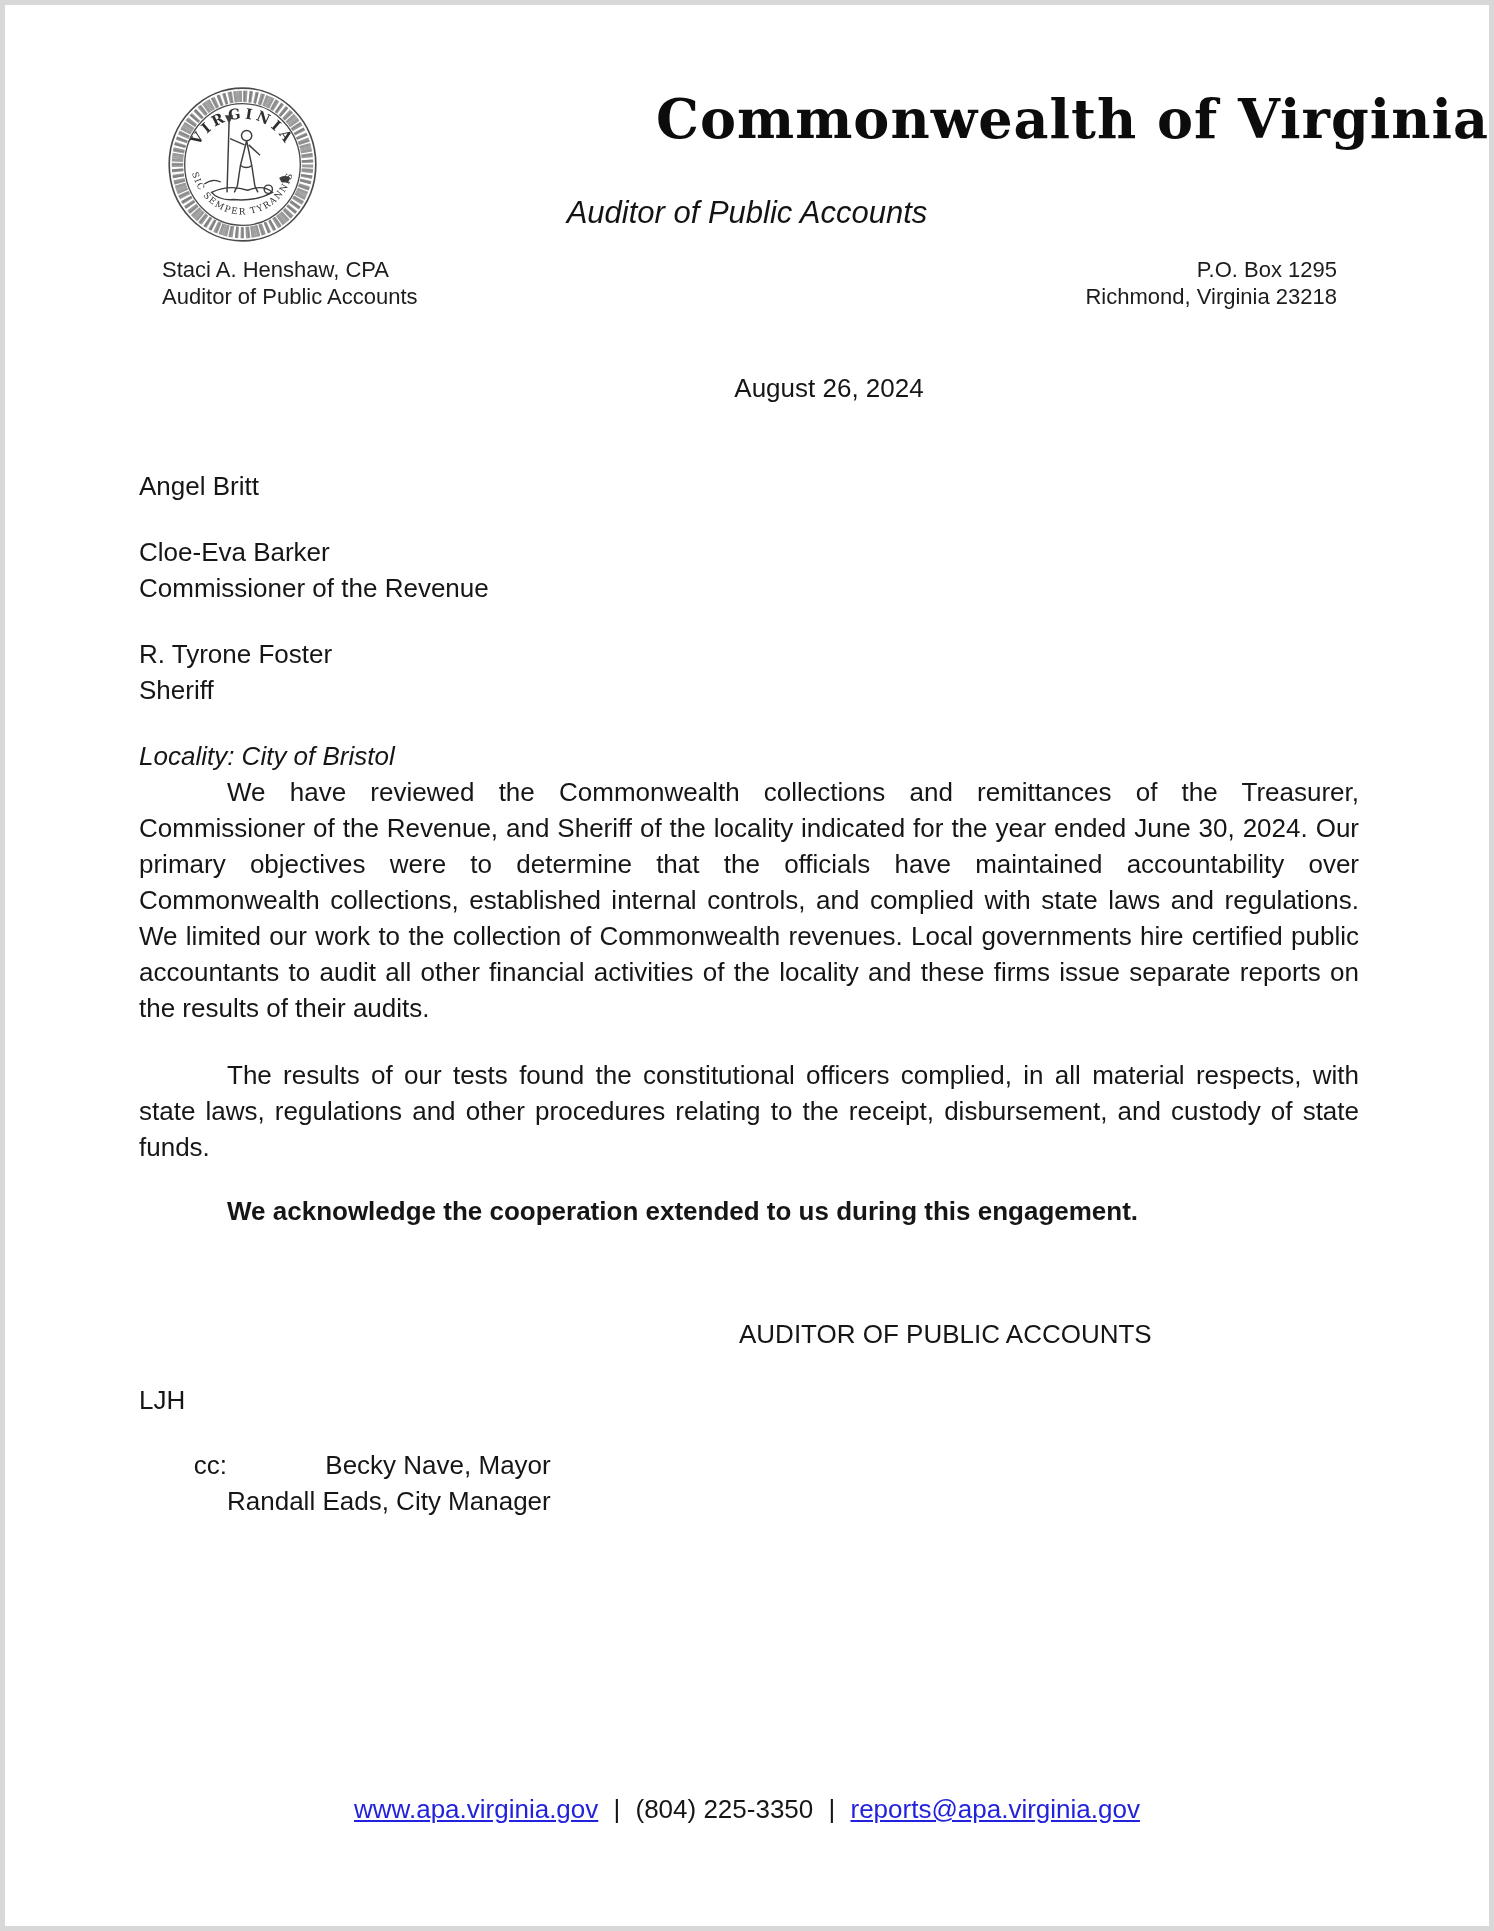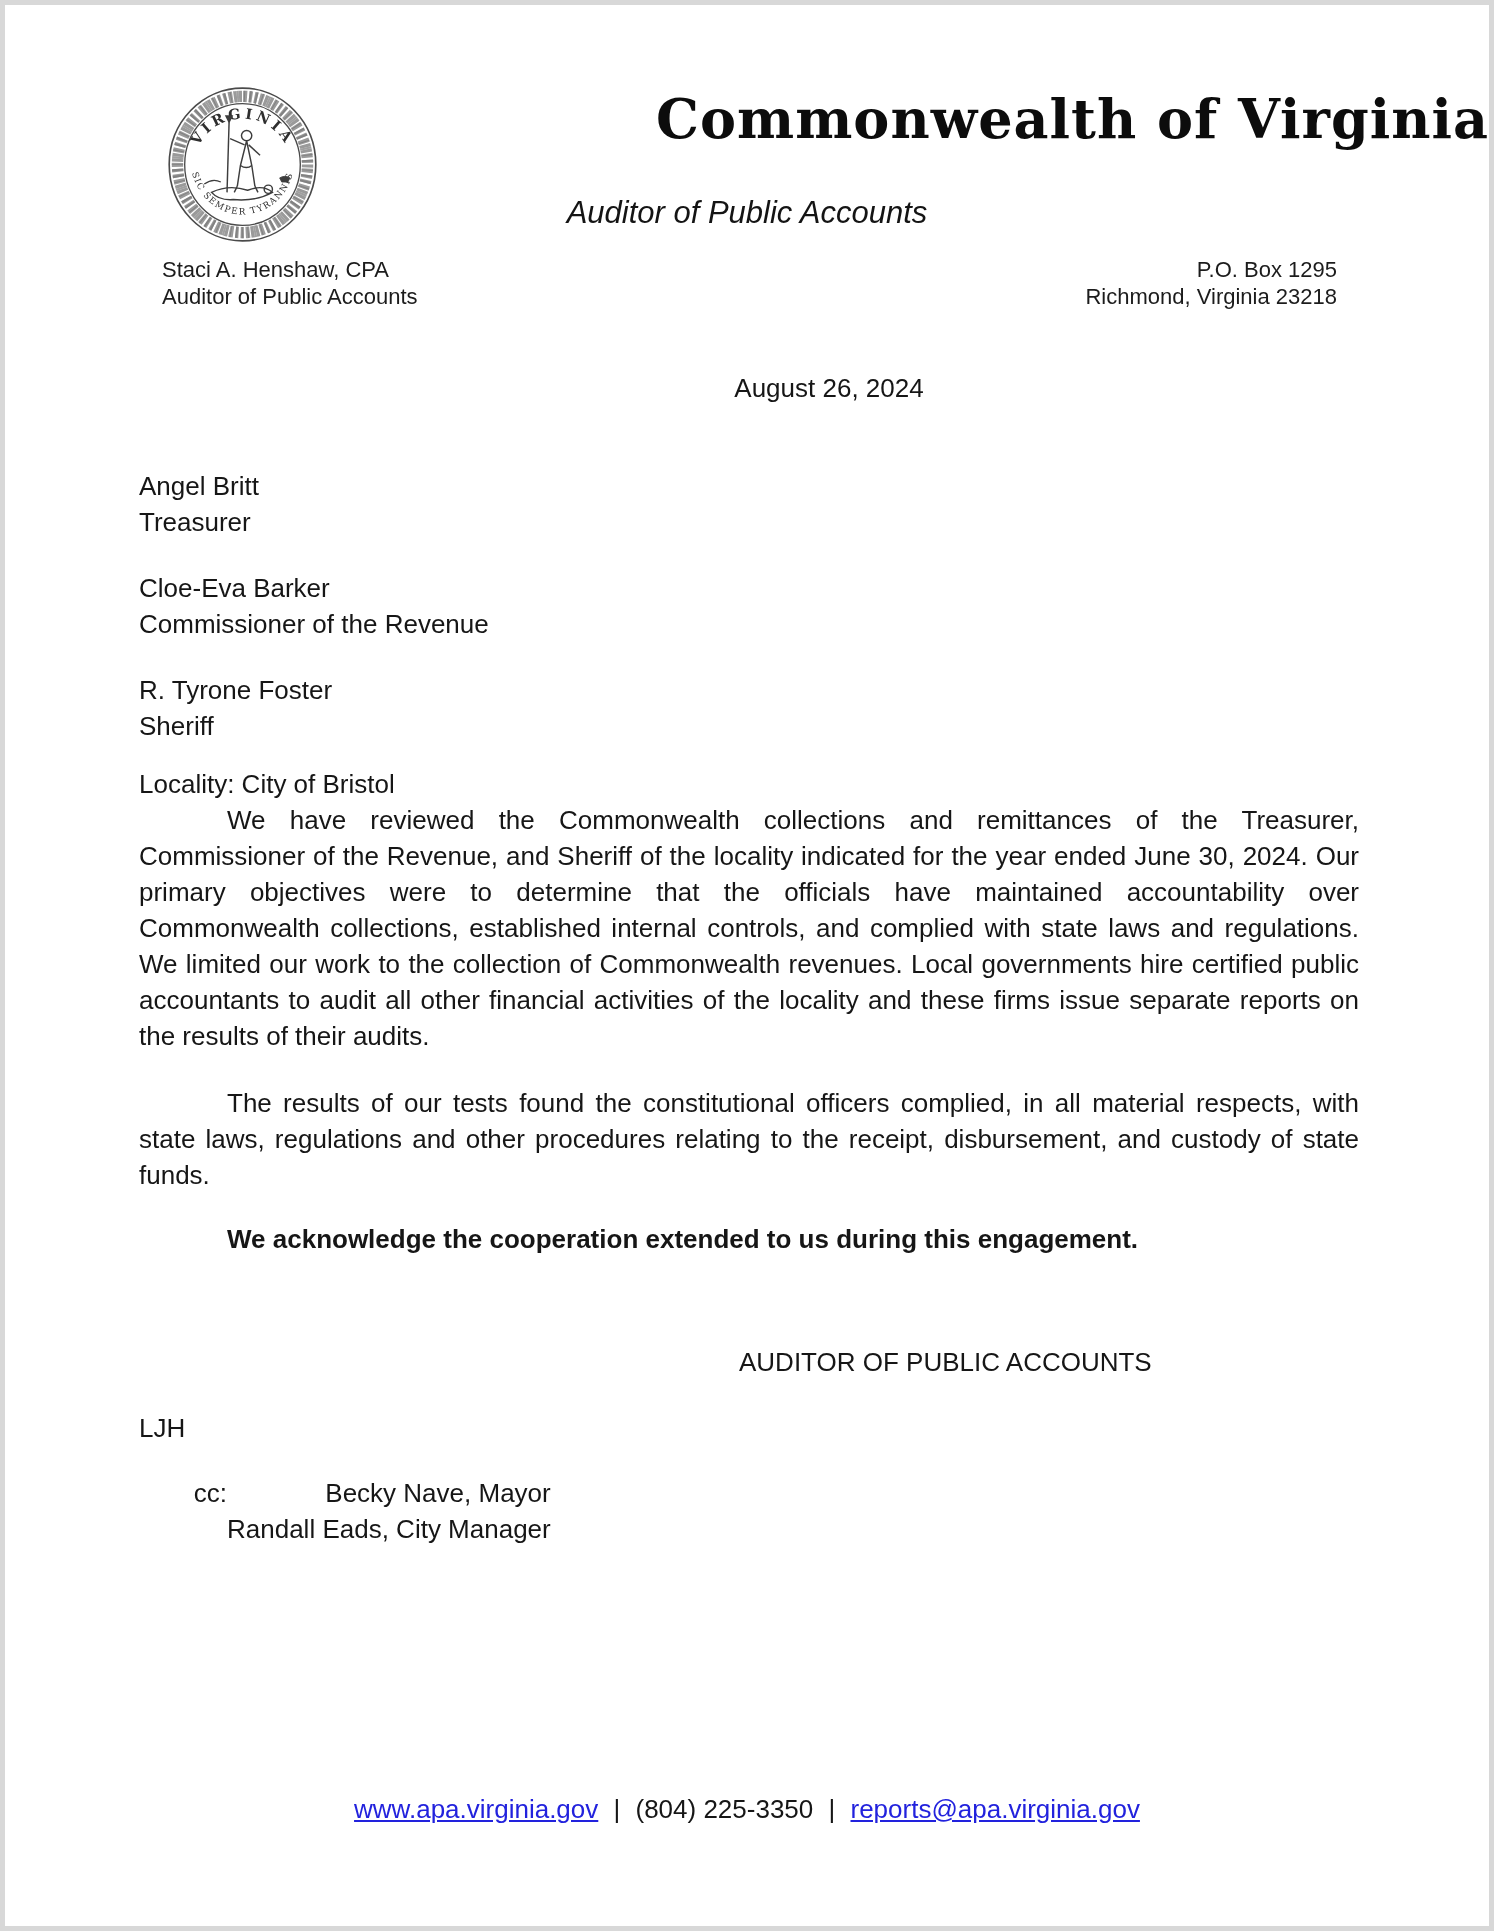--- a/index.html
+++ b/index.html
@@ -59,21 +59,21 @@
   
   .letter-content { padding: 0 130px 0 134px; }
   .date-line {
     margin-top: 60px;
     text-align: center;
     position: relative;
     left: 80px;
   }
   .recipient { margin-top: 30px; }
   .recipient.first { margin-top: 62px; }
-  .locality-line { margin-top: 22px; }
+  .locality-line { margin-top: 30px; font-style: italic; }
   .body-para {
     margin: 0;
     text-align: justify;
     text-indent: 88px;
   }
   .para-1 { }
   .para-2 { margin-top: 31px; }
   .para-3 { margin-top: 28px; text-align: left; font-weight: bold; }
 
   .signature-block { margin-top: 87px; margin-left: 600px; line-height: 37px; }
@@ -145,21 +145,20 @@
       </div>
     </div>
   </div>
 
   <div class="letter-content">
 
     <div class="date-line">August 26, 2024</div>
 
     <div class="recipient first">
       <div>Angel Britt</div>
-      <div>Treasurer</div>
     </div>
 
     <div class="recipient">
       <div>Cloe-Eva Barker</div>
       <div>Commissioner of the Revenue</div>
     </div>
 
     <div class="recipient">
       <div>R. Tyrone Foster</div>
       <div>Sheriff</div>

